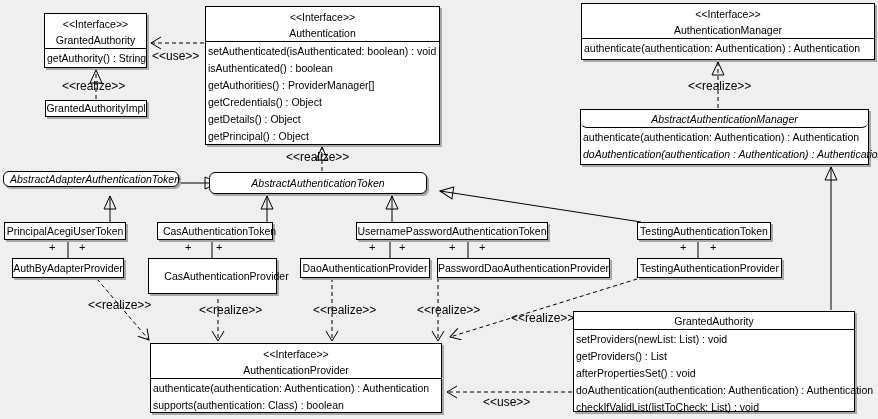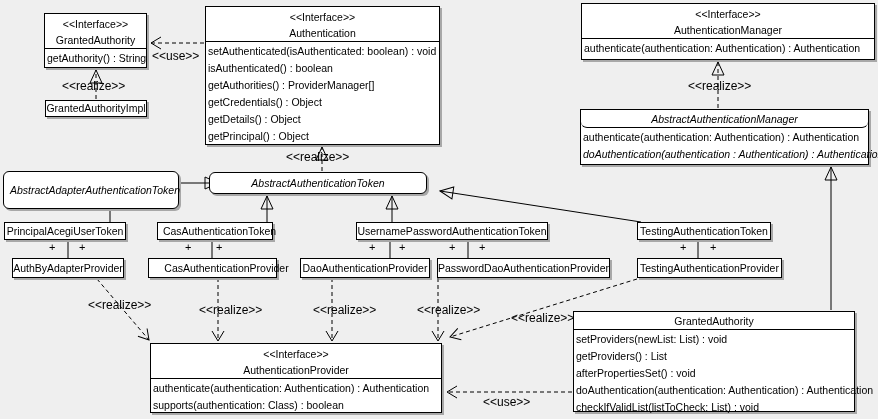--- a/index.html
+++ b/index.html
@@ -134,21 +134,21 @@
   </div>
 
   <div class="cls" style="left:580px;top:109px;width:289px;height:56px;">
     <div class="hdr hdr1 abs">AbstractAuthenticationManager</div>
     <div class="mth">
       <div class="m">authenticate(authentication: Authentication) : Authentication</div>
       <div class="m it">doAuthentication(authentication : Authentication) : Authentication</div>
     </div>
   </div>
 
-  <div class="cls one abs" style="left:3px;top:171px;width:176px;height:38px;padding-left:8px;">
+  <div class="cls one abs" style="left:3px;top:171px;width:176px;height:16px;padding-left:8px;">
     <div>AbstractAdapterAuthenticationToken</div>
   </div>
 
   <div class="cls one abs" style="left:209px;top:172px;width:218px;height:22px;">
     <div>AbstractAuthenticationToken</div>
   </div>
 
   <div class="cls one" style="left:4px;top:222px;width:122px;height:18px;">
     <div>PrincipalAcegiUserToken</div>
   </div>
@@ -162,21 +162,21 @@
   </div>
 
   <div class="cls one" style="left:637px;top:222px;width:134px;height:18px;">
     <div>TestingAuthenticationToken</div>
   </div>
 
   <div class="cls one" style="left:12px;top:258px;width:112px;height:20px;">
     <div>AuthByAdapterProvider</div>
   </div>
 
-  <div class="cls one" style="left:148px;top:258px;width:129px;height:20px;padding-left:28px;">
+  <div class="cls one" style="left:148px;top:258px;width:129px;height:36px;padding-left:28px;">
     <div>CasAuthenticationProvider</div>
   </div>
 
   <div class="cls one" style="left:300px;top:258px;width:130px;height:20px;">
     <div>DaoAuthenticationProvider</div>
   </div>
 
   <div class="cls one" style="left:437px;top:258px;width:173px;height:20px;">
     <div>PasswordDaoAuthenticationProvider</div>
   </div>

